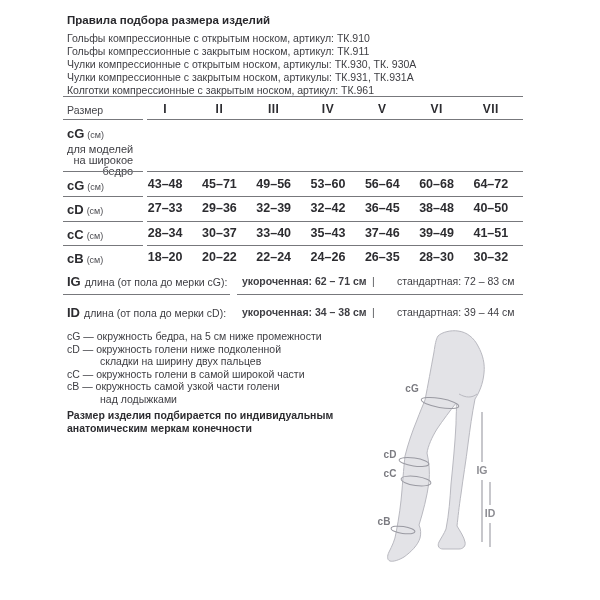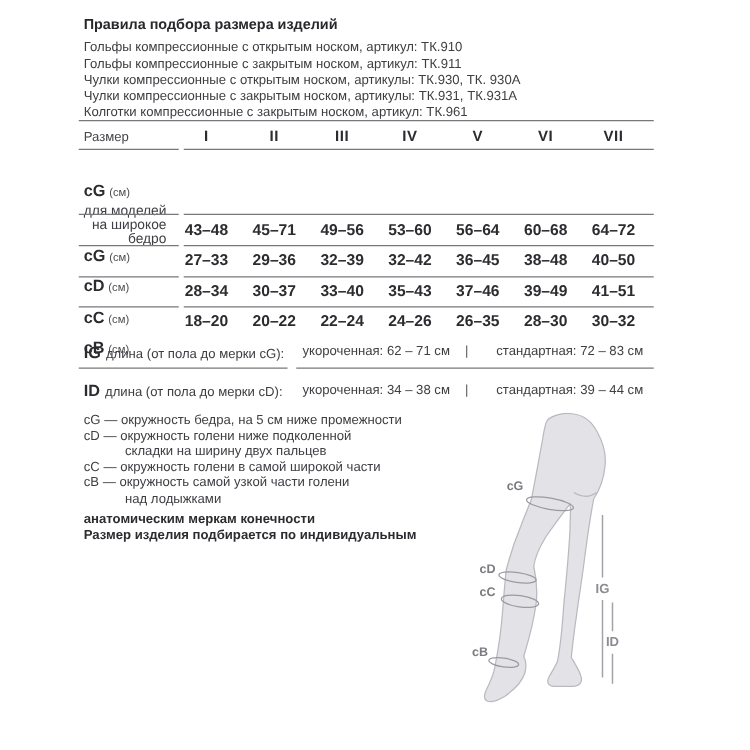--- a/index.html
+++ b/index.html
@@ -11,27 +11,27 @@
   .seg-full{left:63px;width:460px;}
   .seg-lbl{left:63px;width:80px;}
   .seg-val{left:147px;width:376px;}
   .seg-iglbl{left:63px;width:167px;}
   .seg-igval{left:237px;width:286px;}
   .cols{position:absolute;left:138px;width:380px;display:flex;}
   .cols>div{flex:1;text-align:center;}
   .hdr>div{font-weight:bold;font-size:12px;color:#2c2c30;letter-spacing:.5px;}
   .vals>div{font-weight:bold;font-size:12.5px;color:#2c2c30;}
   .size-word{position:absolute;left:67px;font-size:10.5px;color:#45454a;}
-  .row-label{position:absolute;left:67px;white-space:nowrap;margin-top:20px;}
+  .row-label{position:absolute;left:67px;white-space:nowrap;}
   .code{font-weight:bold;font-size:13px;color:#2c2c30;}
   .unit{font-size:9px;color:#4b4b50;margin-left:3px;}
   .note{font-size:11px;line-height:11px;color:#3e3e43;margin-top:2px;text-align:right;}
   .lenrow{position:absolute;left:67px;width:456px;height:16px;font-size:10.5px;color:#3e3e43;white-space:nowrap;}
   .lenrow .lbl{margin-left:4px;}
-  .lenrow .short{position:absolute;left:175px;top:1px;}
+  .lenrow .short{position:absolute;left:175px;top:1px;font-weight:bold;}
   .lenrow .div{position:absolute;left:305px;top:1px;color:#55565a;}
   .lenrow .std{position:absolute;left:330px;top:1px;}
   .legend{position:absolute;left:67px;top:330px;font-size:10.5px;line-height:12.6px;color:#3e3e43;}
   .legend .indent{padding-left:33px;}
   .footer{position:absolute;left:67px;top:409px;font-size:10.5px;line-height:13px;font-weight:bold;color:#2c2c30;}
   .diagram{position:absolute;left:370px;top:330px;}
   .diagram text{font-family:"Liberation Sans",sans-serif;font-weight:bold;}
   .mlabel{font-size:10px;fill:#7b7b81;}
   .llabel{font-size:10.5px;fill:#8c8c92;}
 </style>
@@ -153,22 +153,22 @@
   <div class="legend">
     <div>cG — окружность бедра, на 5 см ниже промежности</div>
     <div>cD — окружность голени ниже подколенной</div>
     <div class="indent">складки на ширину двух пальцев</div>
     <div>cC — окружность голени в самой широкой части</div>
     <div>cB — окружность самой узкой части голени</div>
     <div class="indent">над лодыжками</div>
   </div>
 
   <div class="footer">
+    <div>Размер изделия подбирается по индивидуальным</div>
     <div>анатомическим меркам конечности</div>
-    <div>Размер изделия подбирается по индивидуальным</div>
   </div>
 
   <svg class="diagram" width="230" height="270" viewBox="370 330 230 270">
     <path d="M438,336 C442,332 451,330 458,331 C467,332 474,338 478,346 C483,355 485,364 484,373
          C483,384 479,393 475,399 C472,414 470,429 468,444 C466,461 463,478 461,494
          C459,507 458,517 457,526 C460,531 464,537 465,542 C466,546 463,549 459,549
          L443,549 C439,549 437,546 439,542 C441,538 444,534 446,529 C449,514 450,499 451,484
          C453,464 455,444 456,424 C456,414 457,407 456,403 C450,411 443,420 437,429
          C432,437 428,446 427,453 C429,462 430,472 429,482 C427,497 423,512 419,525
          C421,529 421,534 420,538 C418,545 411,552 404,557 C399,560 393,562 390,561

